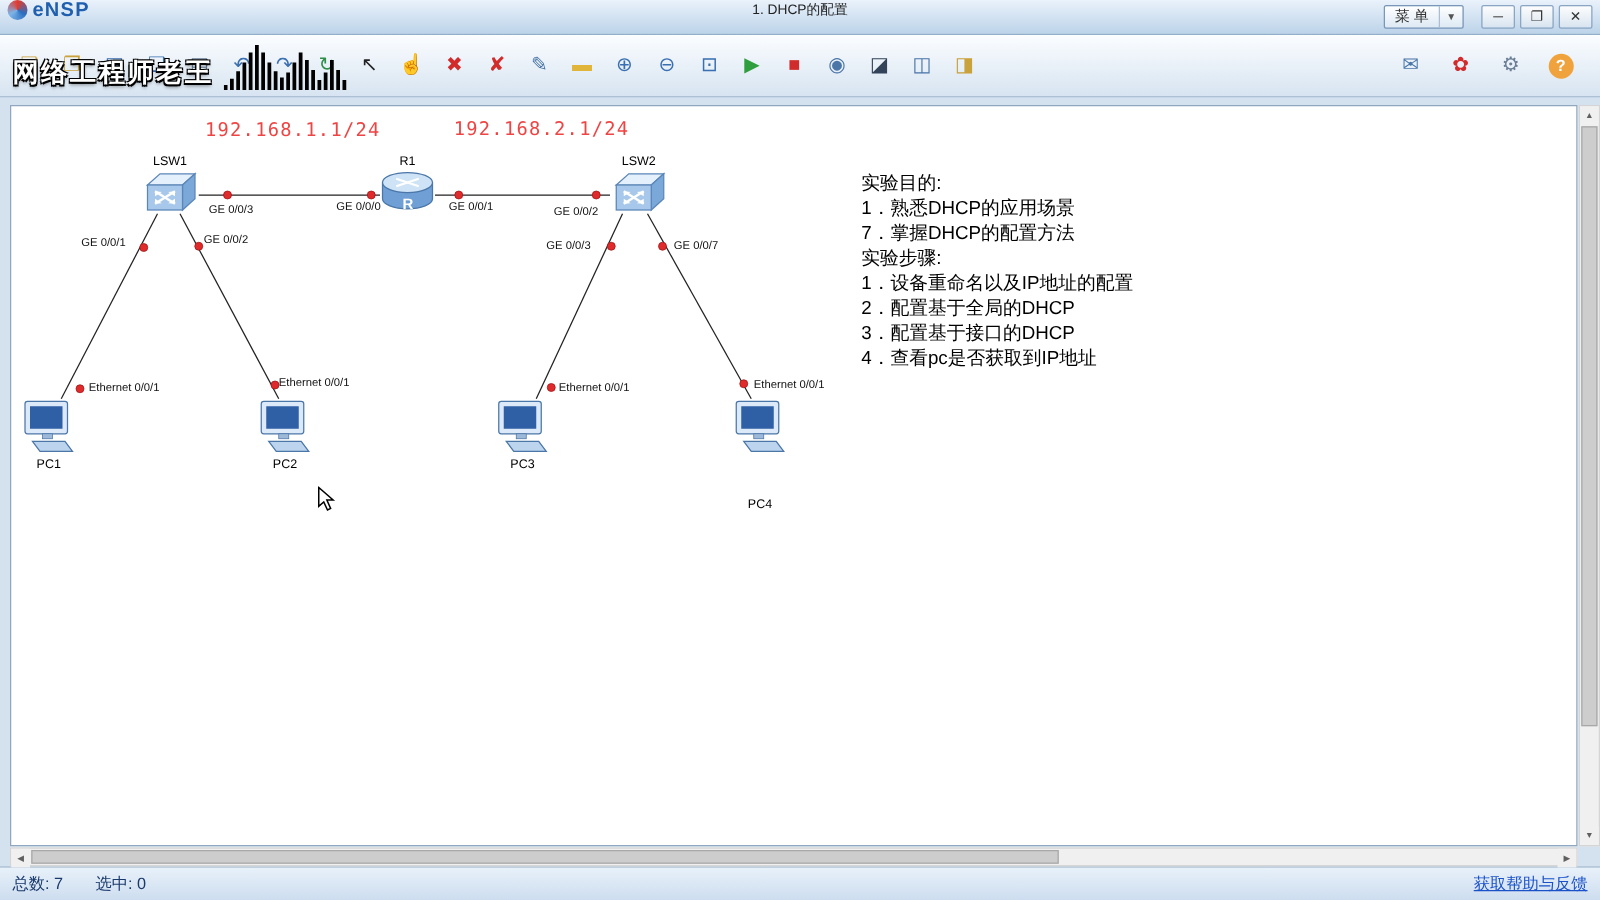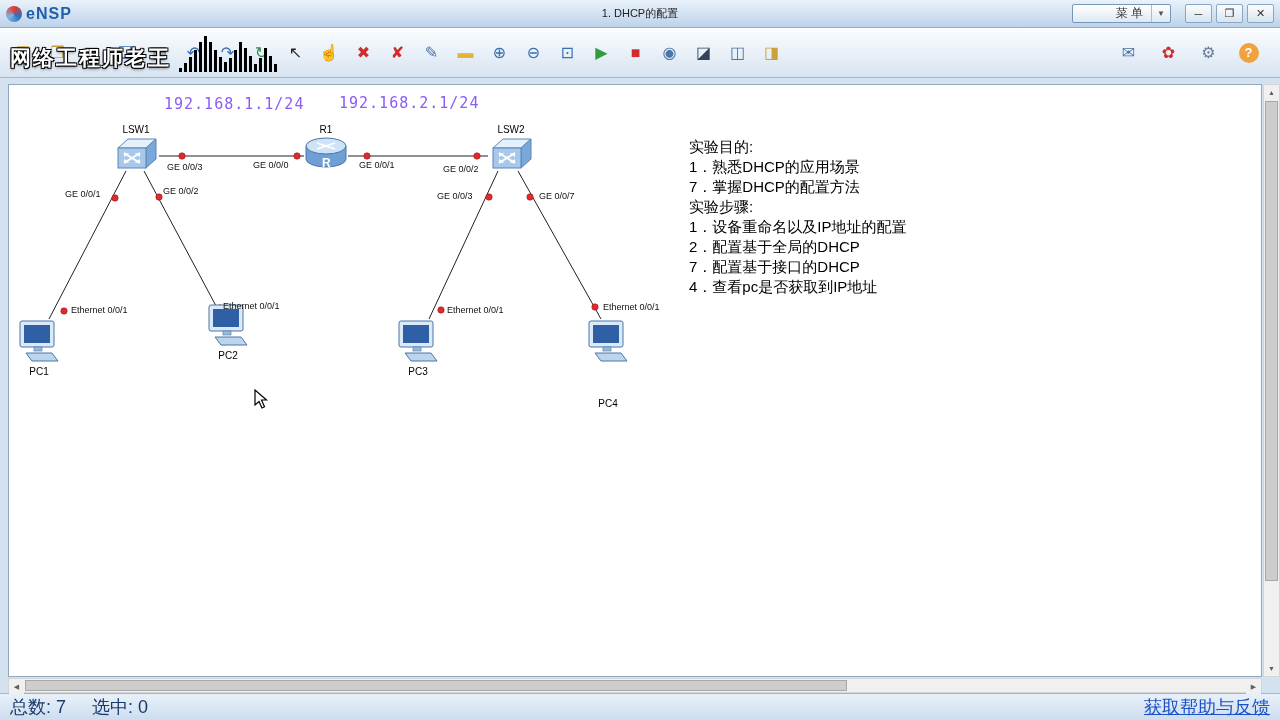--- a/index.html
+++ b/index.html
@@ -1,25 +1,25 @@
 <!DOCTYPE html>
 <html><head>
 <meta charset="utf-8">
 <style>
   * { margin:0; padding:0; box-sizing:border-box; }
   html,body { width:1280px; height:720px; overflow:hidden; font-family:"Liberation Sans",sans-serif; }
   .window { width:1280px; height:720px; display:flex; flex-direction:column; background:#d4e2ef; position:relative; }
 
   
-  .titlebar { height:28px; background:linear-gradient(#eaf2fb,#bcd3e9); border-bottom:1px solid #93aecb; display:flex; align-items:center; position:relative; padding:0 6px; flex:0 0 28px;}
+  .titlebar { height:28px; background:linear-gradient(#eaf2fb,#bcd3e9); border-bottom:1px solid #93aecb; display:flex; position:relative; padding:0 6px; flex:0 0 28px;}
   .logo-circle { width:16px; height:16px; border-radius:50%; background:conic-gradient(#e23a2e,#2a6fc0,#7db4e8,#e23a2e); margin-right:4px; }
   .app-name { color:#1f5fae; font-weight:bold; font-size:16px; letter-spacing:1px; }
   .win-title { position:absolute; left:0; right:0; text-align:center; font-size:11px; color:#222; pointer-events:none; }
   .tb-right { margin-left:auto; display:flex; align-items:center; gap:4px; z-index:2;}
-  .menu-btn { display:flex; align-items:center; border:1px solid #7a96b8; background:linear-gradient(#ffffff,#dde9f4); border-radius:2px; height:19px; font-size:12px; color:#333; margin-right:10px;padding-left:35px; }
+  .menu-btn { display:flex; align-items:center; border:1px solid #7a96b8; background:linear-gradient(#ffffff,#dde9f4); border-radius:2px; height:19px; font-size:12px; color:#333; margin-right:10px; }
   .menu-btn .mtxt { padding:0 8px; border-right:1px solid #aabdd2; }
   .menu-btn .marr { padding:0 5px; font-size:8px; color:#555; }
   .win-btn { width:27px; height:19px; border:1px solid #8aa6c4; background:linear-gradient(#fdfdfd,#d8e4f0); border-radius:2px; font-size:11px; color:#333; display:flex; align-items:center; justify-content:center; cursor:default; }
 
   
   .toolbar { height:50px; flex:0 0 50px; background:linear-gradient(#fbfdff,#d7e4f1); border-bottom:1px solid #9fb6cd; display:flex; align-items:center; padding:0 10px; }
   .tb-left, .tb-righticons { display:flex; align-items:center; gap:7px; }
   .tb-righticons { margin-left:auto; gap:13px; padding-right:8px; }
   .tool-btn { width:27px; height:27px; display:flex; align-items:center; justify-content:center; border:1px solid transparent; border-radius:3px; }
   .tool-btn .glyph { font-size:16px; line-height:1; }
@@ -27,38 +27,38 @@
 
   
   .watermark { position:absolute; left:10px; top:32px; z-index:50; display:flex; align-items:flex-end; gap:8px; pointer-events:none; }
   .wm-text { font-size:21px; font-weight:bold; color:#fff; letter-spacing:2px;
     text-shadow:-1px -1px 0 #000,1px -1px 0 #000,-1px 1px 0 #000,1px 1px 0 #000,0 2px 3px rgba(0,0,0,.45); }
 
   
   .canvas-area { position:relative; flex:1; background:#d4e2ef; }
   .canvas { position:absolute; left:8px; top:6px; right:18px; bottom:16px; background:#fff; border:1px solid #8fa8c0; overflow:hidden; }
   #topo-svg { position:absolute; left:0; top:0; }
-  .ip-label { position:absolute; font-family:"DejaVu Sans Mono",monospace; font-size:15px; color:#8b5cf6; letter-spacing:1px; white-space:nowrap; }
+  .ip-label { position:absolute; font-family:"DejaVu Sans Mono",monospace; font-size:15px; color:#ef4444; letter-spacing:1px; white-space:nowrap; }
   .port-label { position:absolute; font-size:9px; color:#111; white-space:nowrap; }
   .device { position:absolute; display:flex; flex-direction:column; align-items:center; width:46px; }
   .dev-label { font-size:10px; color:#000; line-height:13px; white-space:nowrap; }
   .notes { position:absolute; left:680px; top:52px; font-size:15px; line-height:20px; color:#000; white-space:nowrap; }
   .mouse-cursor { position:absolute; }
 
   
   .vscroll { position:absolute; right:0; top:6px; bottom:16px; width:17px; background:#f0f0f0; border:1px solid #d5d5d5; }
   .hscroll { position:absolute; left:8px; right:18px; bottom:0; height:15px; background:#f0f0f0; border:1px solid #d5d5d5; }
   .scroll-arrow { position:absolute; width:15px; height:15px; display:flex; align-items:center; justify-content:center; font-size:7px; color:#606060; background:#f0f0f0; }
   .v-up { top:0; } .v-down { bottom:0; }
   .h-left { left:0; } .h-right { right:0; }
   .vthumb { position:absolute; left:1px; width:13px; top:16px; height:480px; background:#cdcdcd; border:1px solid #a8a8a8; }
   .hthumb { position:absolute; top:1px; height:11px; left:16px; width:822px; background:#cdcdcd; border:1px solid #a8a8a8; }
 
   
-  .statusbar { height:27px; flex:0 0 27px; background:linear-gradient(#e8f1fa,#cdddef); border-top:1px solid #9fb6cd; display:flex; align-items:center; padding:0 10px; font-size:18px; color:#1a3a6b; }
+  .statusbar { height:27px; flex:0 0 27px; background:linear-gradient(#e8f1fa,#cdddef); border-top:1px solid #9fb6cd; display:flex; align-items:center; padding:0 10px; font-size:13px; color:#1a3a6b; }
   .statusbar .count { margin-right:26px; }
   .help-link { margin-left:auto; color:#1b52c8; text-decoration:underline; cursor:pointer; }
 </style>
 </head>
 <body>
 
 <div class="window">
 
   <div class="titlebar">
     <span class="logo-circle"></span>
@@ -217,21 +217,21 @@
           <circle cx="521" cy="112" r="3.2" fill="#df2b2b" stroke="#9e1515" stroke-width="0.6"></circle>
           <circle cx="586" cy="222" r="3.2" fill="#df2b2b" stroke="#9e1515" stroke-width="0.6"></circle>
         </svg>
       <div class="notes" id="notes">
           <div>实验目的:</div>
           <div>1．熟悉DHCP的应用场景</div>
           <div>7．掌握DHCP的配置方法</div>
           <div>实验步骤:</div>
           <div>1．设备重命名以及IP地址的配置</div>
           <div>2．配置基于全局的DHCP</div>
-          <div>7．配置基于接口的DHCP</div>
+          <div>3．配置基于接口的DHCP</div>
           <div>4．查看pc是否获取到IP地址</div>
         </div>
       <svg class="mouse-cursor" id="cursor" width="15" height="21" style="left: 245px; top: 304px;">
         <polygon points="1,1 1,16 5,12.5 8,19 10.5,17.8 7.5,11 12.5,11" fill="#fff" stroke="#000" stroke-width="1.2"></polygon>
       </svg>
     <div class="device" style="left: 104px; top: 38px;">
           <div class="dev-label">LSW1</div>
           <svg width="44" height="36" viewBox="0 0 44 36">
 <polygon points="4,12 14,3 42,3 32,12" fill="#e4f0fb" stroke="#5b86b8"></polygon>
 <polygon points="32,12 42,3 42,23 32,32" fill="#7aa8d8" stroke="#5b86b8"></polygon>
@@ -280,21 +280,21 @@
         </div>
         <div class="device" style="left: 7px; top: 234px; justify-content: space-between;">
           <svg width="46" height="46" viewBox="0 0 46 46">
 <rect x="4" y="2" width="34" height="26" rx="2" fill="#dce9f8" stroke="#4a76a8"></rect>
 <rect x="8" y="6" width="26" height="18" fill="#2f5fa5"></rect>
 <rect x="18" y="28" width="8" height="4" fill="#9db8d8" stroke="#4a76a8" stroke-width="0.6"></rect>
 <polygon points="10,34 36,34 42,42 16,42" fill="#bcd4ee" stroke="#4a76a8"></polygon>
 </svg>
           <div class="dev-label">PC1</div>
         </div>
-        <div class="device" style="left: 196px; top: 218px;">
+        <div class="device" style="left: 196px; top: 234px;">
           <svg width="46" height="46" viewBox="0 0 46 46">
 <rect x="4" y="2" width="34" height="26" rx="2" fill="#dce9f8" stroke="#4a76a8"></rect>
 <rect x="8" y="6" width="26" height="18" fill="#2f5fa5"></rect>
 <rect x="18" y="28" width="8" height="4" fill="#9db8d8" stroke="#4a76a8" stroke-width="0.6"></rect>
 <polygon points="10,34 36,34 42,42 16,42" fill="#bcd4ee" stroke="#4a76a8"></polygon>
 </svg>
           <div class="dev-label">PC2</div>
         </div>
         <div class="device" style="left: 386px; top: 234px;">
           <svg width="46" height="46" viewBox="0 0 46 46">
@@ -308,33 +308,33 @@
         <div class="device" style="left: 576px; top: 234px; gap: 32px;">
           <svg width="46" height="46" viewBox="0 0 46 46">
 <rect x="4" y="2" width="34" height="26" rx="2" fill="#dce9f8" stroke="#4a76a8"></rect>
 <rect x="8" y="6" width="26" height="18" fill="#2f5fa5"></rect>
 <rect x="18" y="28" width="8" height="4" fill="#9db8d8" stroke="#4a76a8" stroke-width="0.6"></rect>
 <polygon points="10,34 36,34 42,42 16,42" fill="#bcd4ee" stroke="#4a76a8"></polygon>
 </svg>
           <div class="dev-label">PC4</div>
         </div>
         <div class="port-label" style="left: 158px; top: 77px;">GE 0/0/3</div>
-        <div class="port-label" style="left: 244px; top: 75px;">GE 0/0/0</div>
+        <div class="port-label" style="left: 260px; top: 75px;">GE 0/0/0</div>
         <div class="port-label" style="left: 350px; top: 75px;">GE 0/0/1</div>
         <div class="port-label" style="left: 434px; top: 79px;">GE 0/0/2</div>
         <div class="port-label" style="left: 56px; top: 104px;">GE 0/0/1</div>
         <div class="port-label" style="left: 154px; top: 101px;">GE 0/0/2</div>
         <div class="port-label" style="left: 428px; top: 106px;">GE 0/0/3</div>
         <div class="port-label" style="left: 530px; top: 106px;">GE 0/0/7</div>
         <div class="port-label" style="left: 62px; top: 220px;">Ethernet 0/0/1</div>
         <div class="port-label" style="left: 214px; top: 216px;">Ethernet 0/0/1</div>
         <div class="port-label" style="left: 438px; top: 220px;">Ethernet 0/0/1</div>
         <div class="port-label" style="left: 594px; top: 217px;">Ethernet 0/0/1</div>
         <div class="ip-label" style="left: 155px; top: 10px;">192.168.1.1/24</div>
-        <div class="ip-label" style="left: 330px; top: 9px;">192.168.2.1/24</div>
+        <div class="ip-label" style="left: 354px; top: 9px;">192.168.2.1/24</div>
       </div>
     <div class="vscroll">
       <div class="scroll-arrow v-up">▲</div>
       <div class="vthumb"></div>
       <div class="scroll-arrow v-down">▼</div>
     </div>
     <div class="hscroll">
       <div class="scroll-arrow h-left">◀</div>
       <div class="hthumb"></div>
       <div class="scroll-arrow h-right">▶</div>

